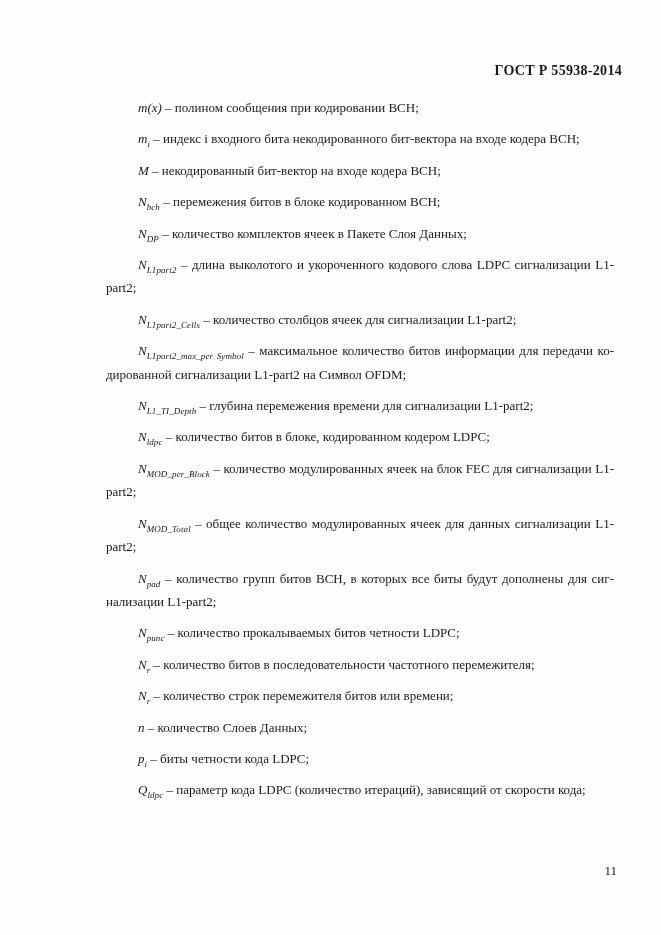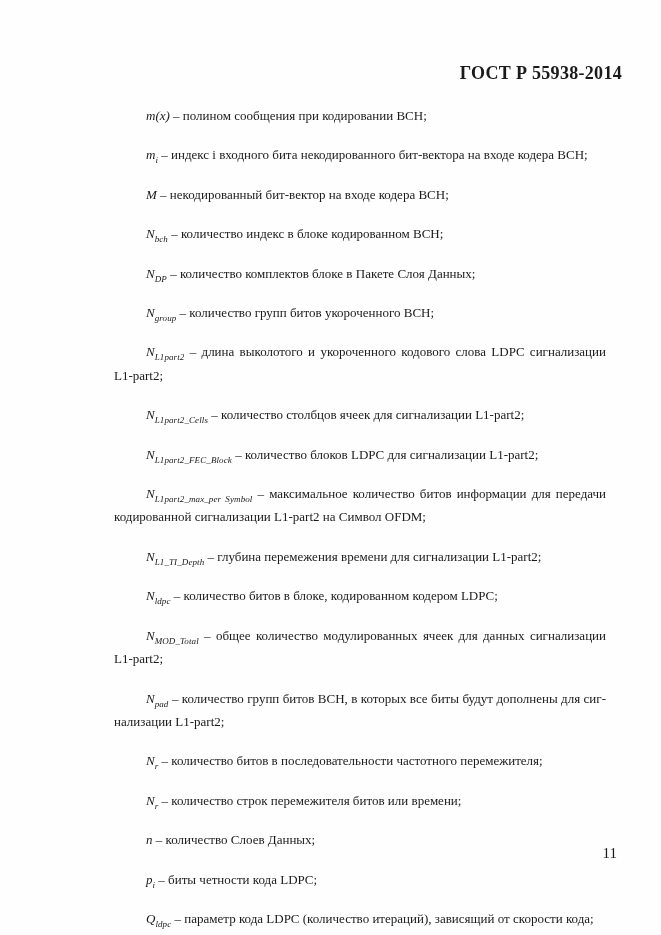--- a/index.html
+++ b/index.html
@@ -13,99 +13,99 @@
     height: 935px;
     background: #fefefe;
     overflow: hidden;
     font-family: "Liberation Serif", "DejaVu Serif", serif;
     color: #1a1a1a;
   }
   .doc-header {
     position: absolute;
     top: 63px;
     right: 39px;
-    font-size: 18px;
+    font-size: 14px;
     font-weight: 700;
     letter-spacing: 0.3px;
     white-space: nowrap;
     text-align: center;
   }
   .content {
     position: absolute;
     top: 88px;
     left: 98px;
     width: 524px;
   }
   .def {
-    margin: 16px;
+    margin: 8px;
     font-size: 13px;
     line-height: 23.4px;
     text-align: justify;
     text-indent: 32px;
     hyphens: manual;
     -webkit-hyphens: manual;
   }
   .term {
     font-style: italic;
     white-space: nowrap;
   }
   .term sub {
     font-size: 9px;
     font-style: italic;
     line-height: 0;
     letter-spacing: 0.1px;
   }
   .page-number {
     position: absolute;
-    top: 845px;
+    top: 863px;
     right: 44px;
-    font-size: 15px;
+    font-size: 13px;
   }
 </style>
 </head>
 <body>
 
 <div class="page">
 
   <div class="doc-header">ГОСТ Р 55938-2014</div>
 
   <div class="content">
   <p class="def"><span class="term"><span>m(x)</span></span><span> – полином сообщения при кодировании BCH;</span></p>
 
   <p class="def"><span class="term"><span>m</span><sub>i</sub></span><span> – индекс i входного бита некодированного бит-вектора на входе кодера BCH;</span></p>
 
   <p class="def"><span class="term"><span>M</span></span><span> – некодированный бит-вектор на входе кодера BCH;</span></p>
 
 
-  <p class="def"><span class="term"><span>N</span><sub>bch</sub></span><span> – количество индекс в блоке кодированном BCH;</span></p>
+  <p class="def"><span class="term"><span>N</span><sub>bch</sub></span><span> – перемежения битов в блоке кодированном BCH;</span></p>
 
 
 
 
-  <p class="def"><span class="term"><span>N</span><sub>DP</sub></span><span> – количество комплектов блоке в Пакете Слоя Данных;</span></p>
+  <p class="def"><span class="term"><span>N</span><sub>DP</sub></span><span> – количество комплектов ячеек в Пакете Слоя Данных;</span></p>
 
-  <p class="def"><span class="term"><span>N</span><sub>group</sub></span><span> – количество групп битов укороченного BCH;</span></p>
 
   <p class="def"><span class="term"><span>N</span><sub>L1part2</sub></span><span> – длина выколотого и укороченного кодового слова LDPC сигнализации L1-part2;</span></p>
 
   <p class="def"><span class="term"><span>N</span><sub>L1part2_Cells</sub></span><span> – количество столбцов ячеек для сигнализации L1-part2;</span></p>
 
-  <p class="def"><span class="term"><span>N</span><sub>L1part2_FEC_Block</sub></span><span> – количество блоков LDPC для сигнализации L1-part2;</span></p>
 
   <p class="def"><span class="term"><span>N</span><sub>L1part2_max_per Symbol</sub></span><span> – максимальное количество битов информации для передачи ко­дированной сигнализации L1-part2 на Символ OFDM;</span></p>
 
   <p class="def"><span class="term"><span>N</span><sub>L1_TI_Depth</sub></span><span> – глубина перемежения времени для сигнализации L1-part2;</span></p>
 
   <p class="def"><span class="term"><span>N</span><sub>ldpc</sub></span><span> – количество битов в блоке, кодированном кодером LDPC;</span></p>
 
+  <p class="def"><span class="term"><span>N</span><sub>MOD_per_Block</sub></span><span> – количество модулированных ячеек на блок FEC для сигнализации L1-part2;</span></p>
 
   <p class="def"><span class="term"><span>N</span><sub>MOD_Total</sub></span><span> – общее количество модулированных ячеек для данных сигнализации L1-part2;</span></p>
 
   <p class="def"><span class="term"><span>N</span><sub>pad</sub></span><span> – количество групп битов BCH, в которых все биты будут дополнены для сиг­нализации L1-part2;</span></p>
 
+  <p class="def"><span class="term"><span>N</span><sub>punc</sub></span><span> – количество прокалываемых битов четности LDPC;</span></p>
 
   <p class="def"><span class="term"><span>N</span><sub>r</sub></span><span> – количество битов в последовательности частотного перемежителя;</span></p>
 
   <p class="def"><span class="term"><span>N</span><sub>r</sub></span><span> – количество строк перемежителя битов или времени;</span></p>
 
 
   <p class="def"><span class="term"><span>n</span></span><span> – количество Слоев Данных;</span></p>
 
   <p class="def"><span class="term"><span>p</span><sub>i</sub></span><span> – биты четности кода LDPC;</span></p>
 

